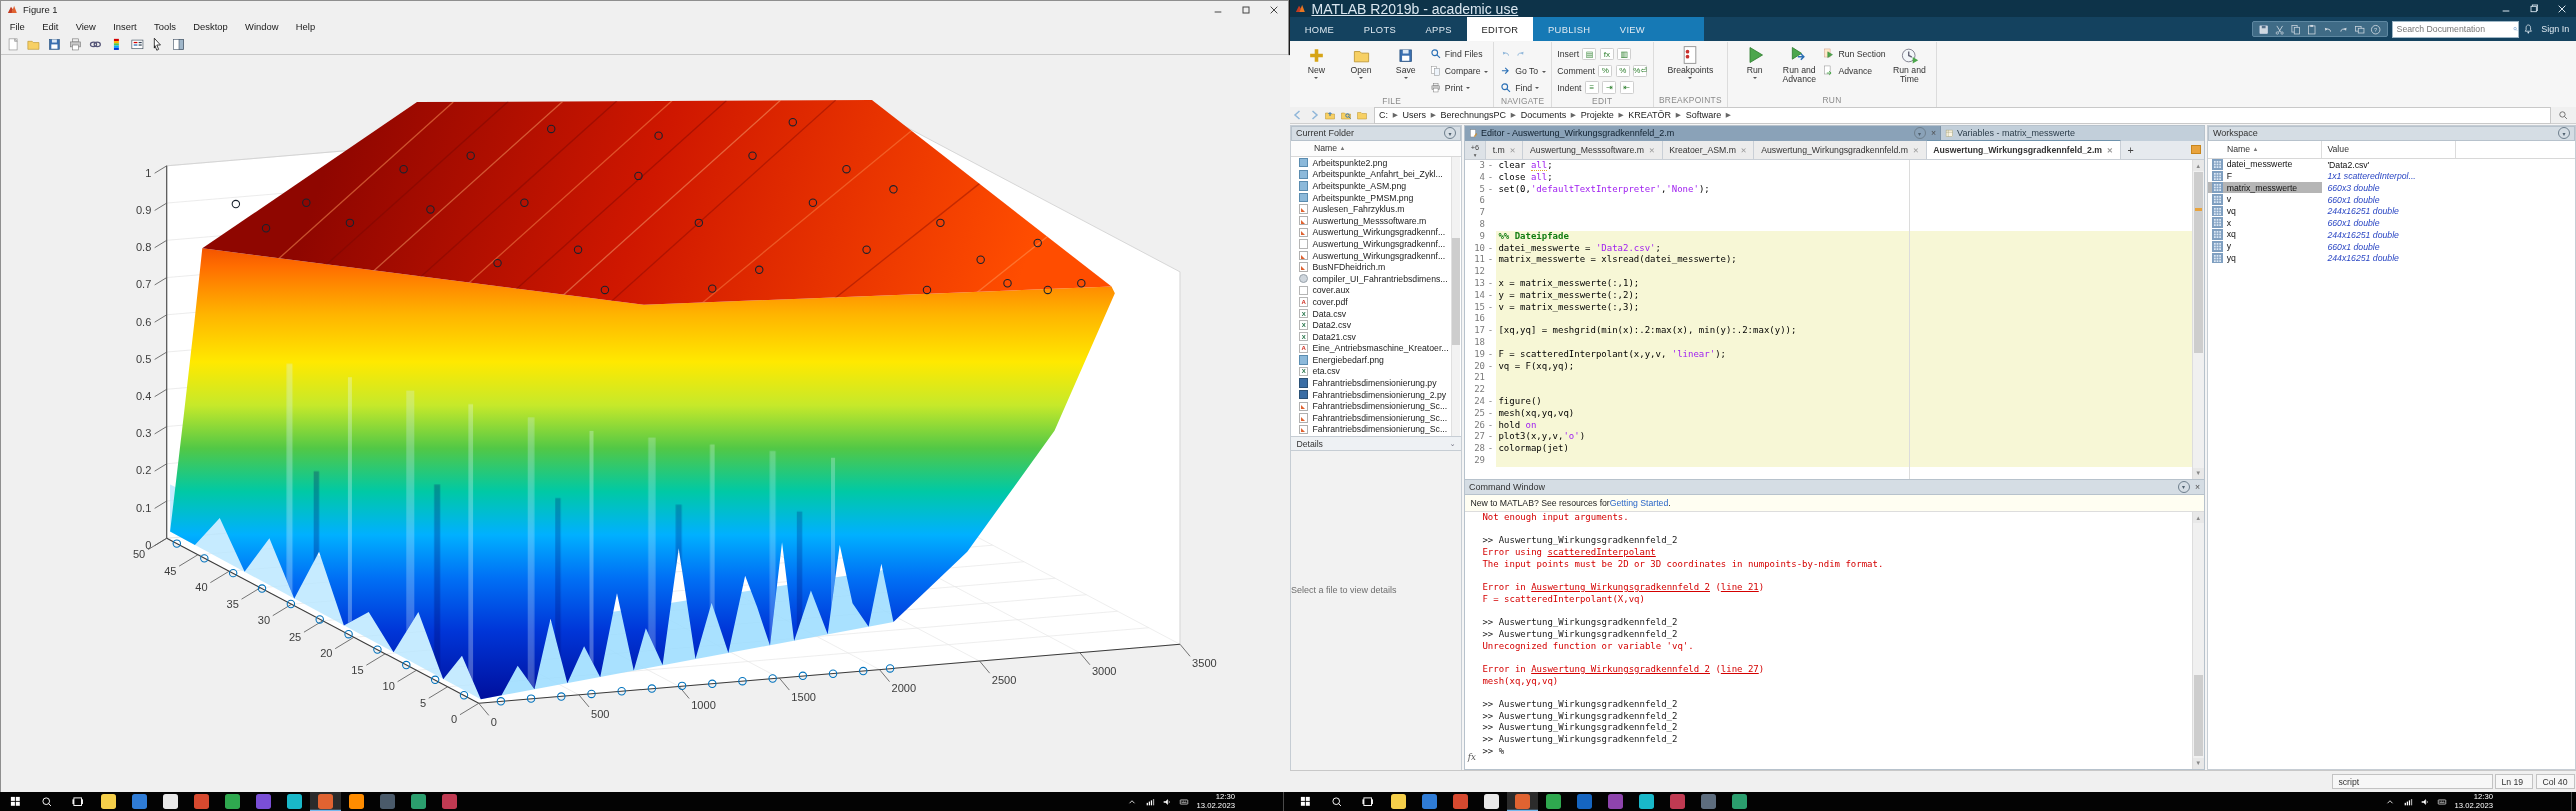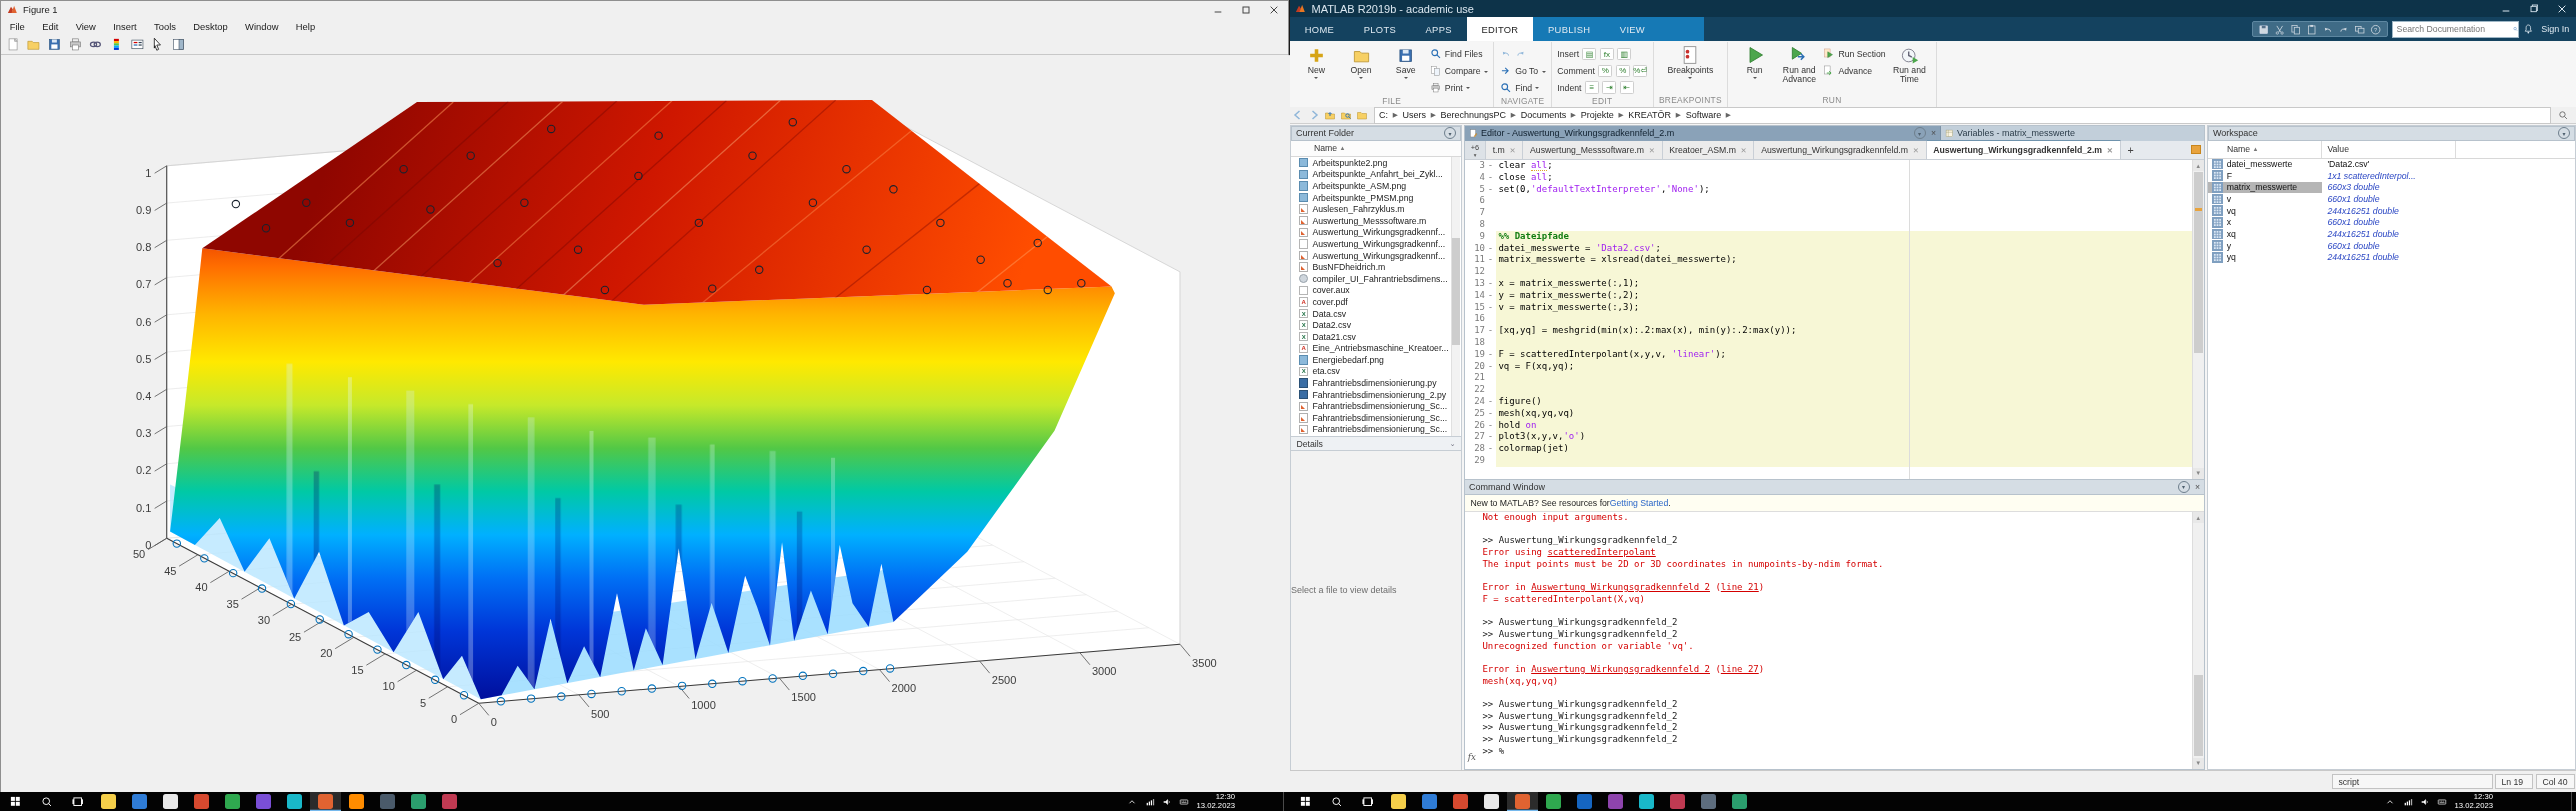--- a/index.html
+++ b/index.html
@@ -17,21 +17,21 @@
   #figmenu{position:absolute;left:0;top:17.4px;width:100%;height:16px;display:flex;align-items:center;background:#f0f0f0;}
   #figmenu .menu-item{padding:0 8.7px;font-size:9.4px;color:#1a1a1a;}
   #figtools{position:absolute;left:0;top:34px;width:100%;height:20px;display:flex;align-items:center;gap:4.7px;padding-left:4px;background:#f0f0f0;border-bottom:0.7px solid #c8c8c8;box-sizing:border-box;}
   .fig-tool{width:16px;height:16px;display:flex;align-items:center;justify-content:center;}
   #plotsvg{position:absolute;left:0;top:54px;}
 
   
   #mlwin{position:absolute;left:1290px;top:0;width:1286px;height:792px;background:#f5f5f5;}
   #mltitle{position:absolute;left:0;top:0;width:100%;height:17.4px;background:#0d3349;display:flex;align-items:center;}
   #mltitle .logo{width:10.7px;height:10.7px;margin:0 5.4px 0 5.4px;}
-  #mltitle .t{font-size:11px;color:#dbe7f0;}
+  #mltitle .t{font-size:14px;color:#dbe7f0;text-decoration:underline;}
   #mltitle .winbtn svg line,#mltitle .winbtn svg rect,#mltitle .winbtn svg path{stroke:#dbe7f0;}
 
   #tabstrip{position:absolute;left:0;top:17.4px;width:100%;height:24px;background:#14425f;display:flex;align-items:stretch;}
   .ts-tab{padding:0 14.8px;display:flex;align-items:center;font-size:9.4px;color:#dfe9f1;letter-spacing:0.3px;}
   #ts-light{display:flex;background:#1679b5;padding-right:44px;}
   .ts-tab.active{background:#ffffff;color:#222;}
   #ts-right{margin-left:auto;display:flex;align-items:center;gap:4px;padding-right:6.7px;}
   #quickbar{display:flex;align-items:center;gap:2.7px;background:#3f6b86;border:0.7px solid #5d87a1;border-radius:2px;padding:1.3px 4px;height:16px;box-sizing:border-box;}
   .qi{width:13.4px;height:13.4px;display:flex;align-items:center;justify-content:center;}
   #docsearch{display:flex;align-items:center;background:#fff;border:0.7px solid #9fb7c6;height:17px;width:127px;box-sizing:border-box;}
@@ -126,21 +126,21 @@
   #fxlab{position:absolute;left:2.7px;bottom:6.7px;font-family:"DejaVu Serif",serif;font-style:italic;font-size:8.7px;color:#555;}
   #conscroll{position:absolute;right:0;top:32px;width:11.4px;height:257px;background:#f0f0f0;border-left:0.7px solid #ddd;}
   #conthumb{position:absolute;left:1.3px;bottom:13.4px;width:8.7px;height:81px;background:#cdcdcd;}
 
   
   #wspanel{position:absolute;left:917px;top:125px;width:369px;height:645px;background:#fff;border:0.7px solid #c6cdd4;box-sizing:border-box;}
   #wscols{position:absolute;left:0;top:14.8px;width:100%;height:17.4px;border-bottom:0.7px solid #d8d8d8;display:flex;font-size:8.7px;color:#333;}
   #wscols .c1{width:114px;padding-left:19px;display:flex;align-items:center;border-right:0.7px solid #dcdcdc;box-sizing:border-box;}
   #wscols .c2{width:134px;padding-left:5.4px;display:flex;align-items:center;border-right:0.7px solid #dcdcdc;box-sizing:border-box;}
   #wsrows{position:absolute;left:0;top:32px;width:100%;}
-  .wsrow{display:flex;height:11.7px;align-items:center;font-size:8.7px;}
+  .wsrow{display:flex;height:11.7px;align-items:flex-end;font-size:8.7px;}
   .wsrow .nm{width:114px;display:flex;align-items:center;padding-left:4px;box-sizing:border-box;color:#111;white-space:nowrap;}
   .wsrow .nm.sel{background:#b5b5b5;}
   .wsico{width:8.7px;height:8.7px;background:#dce8f5;border:0.7px solid #7f9fc0;margin-right:4px;flex:none;background-image:linear-gradient(#7f9fc0 0.7px,transparent 0.7px),linear-gradient(90deg,#7f9fc0 0.7px,transparent 0.7px);background-size:2.7px 2.7px;}
   .wsrow .vl{padding-left:5.4px;color:#2b47c4;font-style:italic;white-space:nowrap;}
   .wsrow .vl.str{color:#111;font-style:normal;}
 
   
   #statusbar{position:absolute;left:0;top:770px;width:100%;height:22px;background:#f0f0f0;border-top:0.7px solid #c8c8c8;box-sizing:border-box;}
   .sb-box{position:absolute;top:3.4px;height:14.8px;background:#f7f7f7;border:0.7px solid #c3c3c3;display:flex;align-items:center;font-size:8.7px;color:#333;padding:0 5.4px;box-sizing:border-box;}
   #sb-script{left:1042px;width:161px;}

